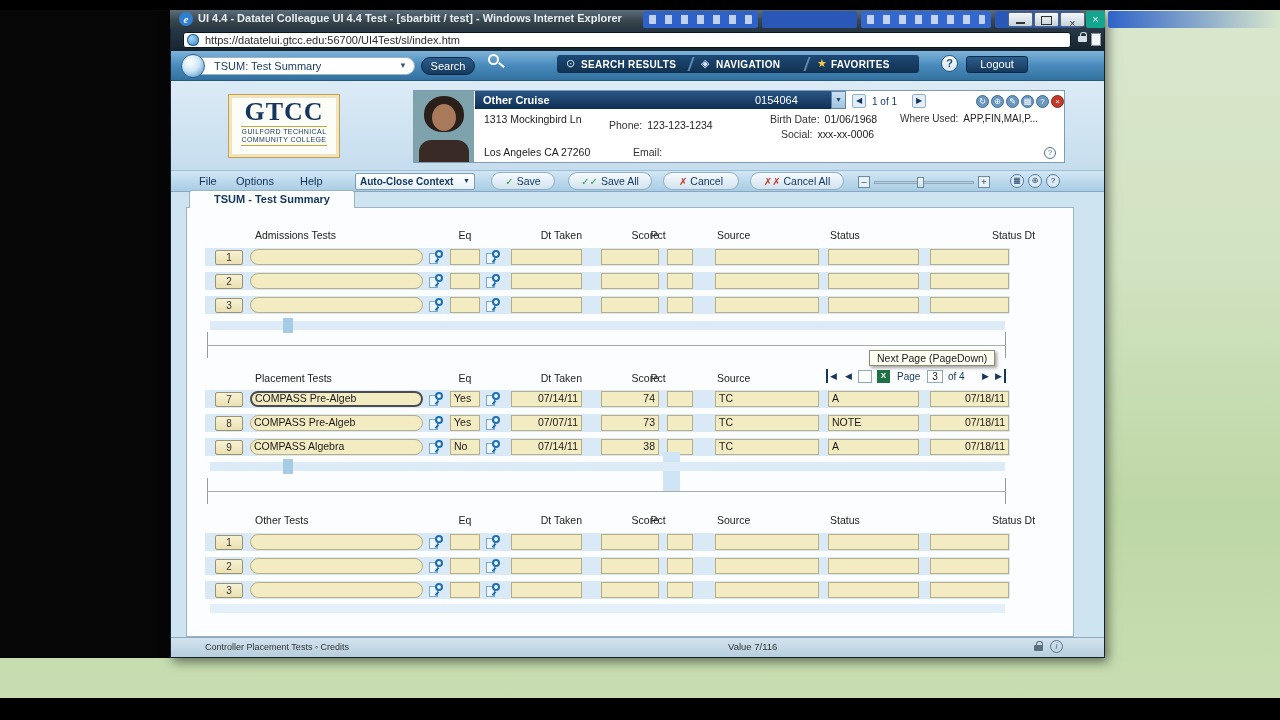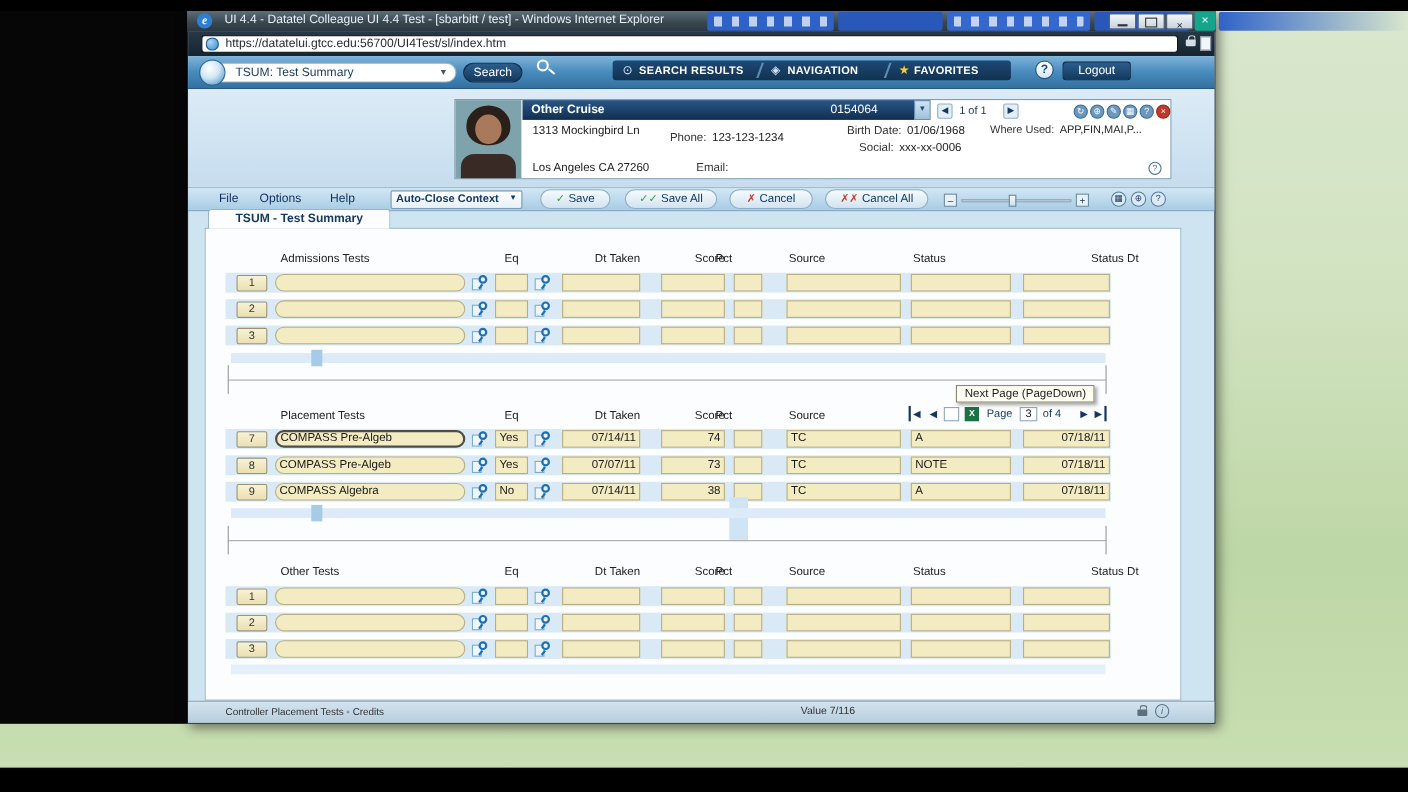--- a/index.html
+++ b/index.html
@@ -20,21 +20,21 @@
   .frag-marks { position:absolute; left:6px; top:4px; right:6px; height:9px; border-radius:1px;
     background:repeating-linear-gradient(90deg, rgba(255,255,255,.7) 0 7px, rgba(255,255,255,0) 7px 16px); }
 
   
   .window { left:170px; top:10px; width:935px; height:648px; background:#cfe4f1;
     border:1px solid #16212b; box-shadow:3px 4px 10px rgba(0,0,0,.5); }
   .titlebar { left:170px; top:10px; width:935px; height:19px;
     background:linear-gradient(180deg,#5d6e7a 0%,#39474f 55%,#2a3740 100%); }
   .ie-icon { left:179px; top:12px; width:14px; height:14px; border-radius:50%; background:#2f7fd1;
     color:#fff; font:italic bold 11px "Liberation Serif", serif; text-align:center; line-height:14px; }
-  .title-text { left:204px; top:12px; font-size:11px; color:#e8eef3; white-space:nowrap; }
+  .title-text { left:198px; top:12px; font-size:11px; color:#e8eef3; white-space:nowrap;font-weight:bold; }
   .winbtn { top:12px; width:25px; height:15px; background:linear-gradient(#f4f7fa,#c6d3db);
     border:1px solid #55646f; border-radius:2px; text-align:center; }
   .winbtn .glyph { font-size:10px; line-height:13px; color:#333; }
   .winbtn-min::after { content:""; display:block; margin:9px auto 0; width:9px; height:2px; background:#333; }
   .winbtn-max::after { content:""; display:block; margin:3px auto 0; width:9px; height:7px; border:1px solid #333; }
   .teal-close { left:1086px; top:11px; width:19px; height:17px; background:#14a58e; border-radius:2px;
     color:#fff; font-size:11px; text-align:center; line-height:16px; }
 
   .addrbar { left:171px; top:29px; width:933px; height:22px;
     background:linear-gradient(180deg,#263846,#17242f); }
@@ -239,20 +239,27 @@
   <span class="abs nav-sep" style="left:690px;"></span>
   <span class="abs nav-ic" style="left:701px;">◈</span>
   <span class="abs nav-label" style="left:716px;">NAVIGATION</span>
   <span class="abs nav-sep" style="left:806px;"></span>
   <span class="abs nav-ic" style="left:817px;color:#f5c944;">★</span>
   <span class="abs nav-label" style="left:831px;">FAVORITES</span>
   <div class="abs help-btn">?</div>
   <div class="abs logout-btn">Logout</div>
 
   <div class="abs header-area"></div>
+  <div class="abs logo">
+    <div class="logo-acronym">GTCC</div>
+    <div class="logo-rule"></div>
+    <div class="logo-sub">GUILFORD TECHNICAL</div>
+    <div class="logo-sub">COMMUNITY COLLEGE</div>
+    <div class="logo-rule"></div>
+  </div>
 
   <div class="abs card"></div>
   <div class="abs photo">
     <span class="hair"></span>
       <span class="face"></span>
       <span class="torso"></span>
   </div>
   <div class="abs namebar"></div>
   <div class="abs name-text">Other Cruise</div>
   <div class="abs id-text">0154064</div>

